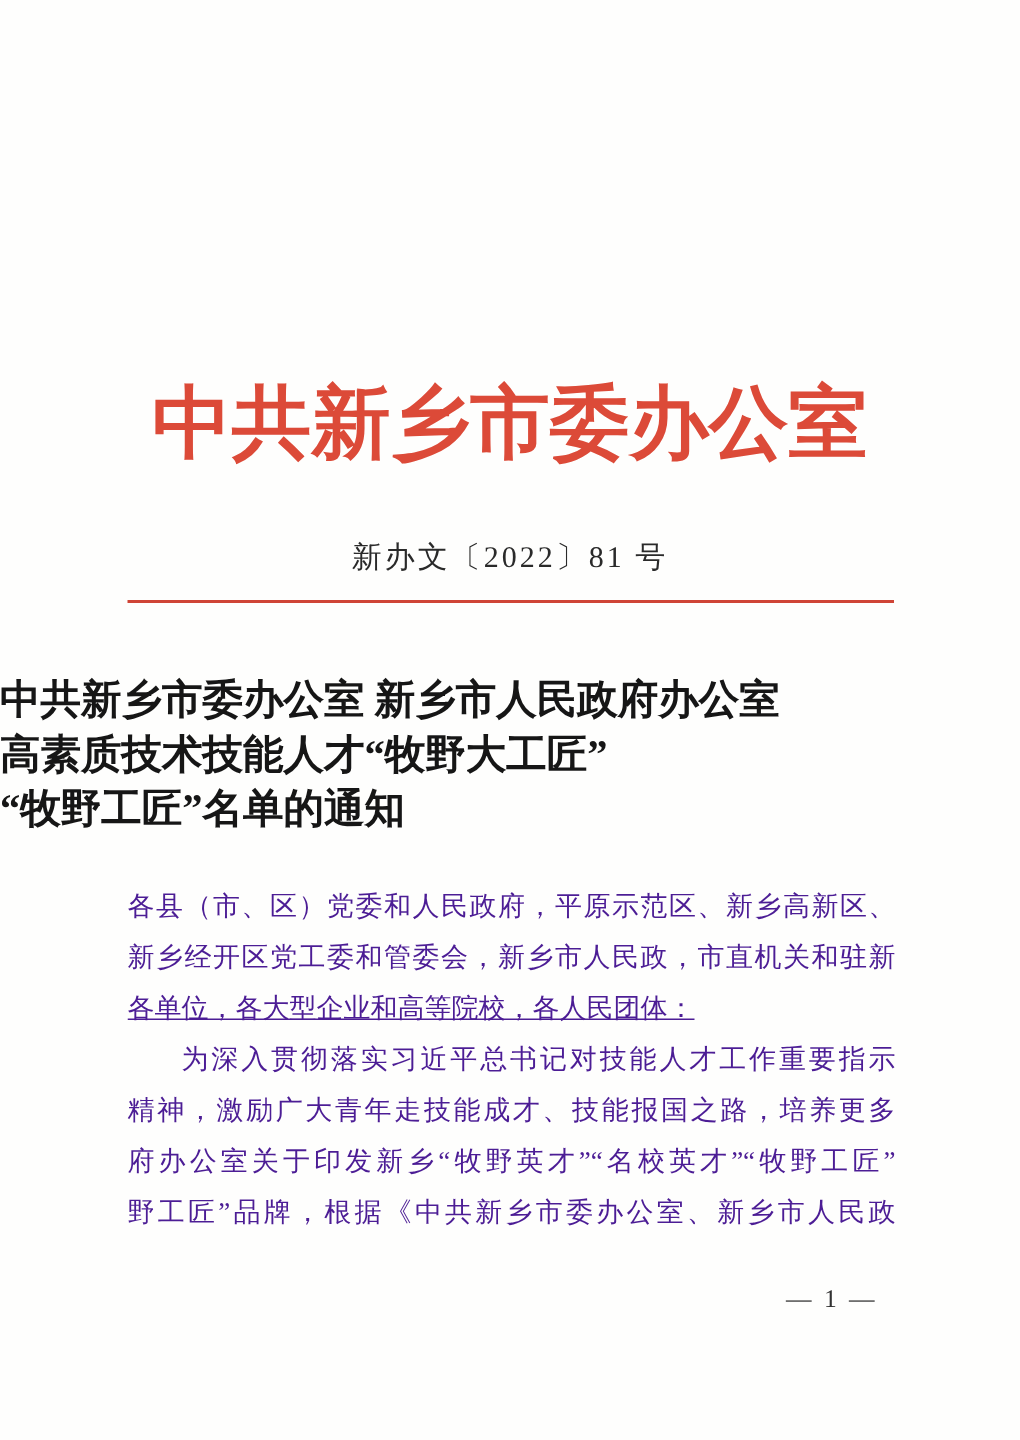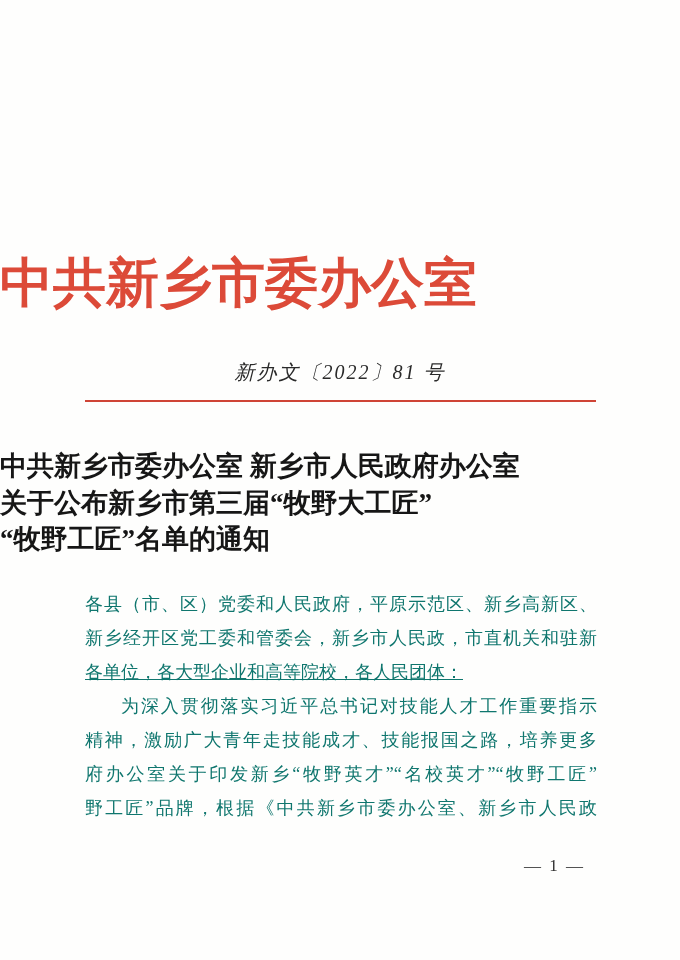--- a/index.html
+++ b/index.html
@@ -12,38 +12,38 @@
     position: relative;
     width: 680px; height: 960px;
     background: #fefefdff;
     overflow: hidden;
     color: #1f1f1f;
   }
   
   .org-title {
     position: absolute;
     top: 244px; left: 0; width: 100%;
+    text-align: center;
     font-size: 53px;
     line-height: 78px;
     font-weight: bold;
     color: #dc4a38;
     letter-spacing: 0px;
     white-space: nowrap;
   }
   
   .doc-number {
     position: absolute;
     top: 358px; left: 0; width: 100%;
     text-align: center;
     font-size: 20px;
     line-height: 28px;
     color: #2a2a2a;
     letter-spacing: 2px;
     white-space: nowrap;
-    font-style: italic;
   }
   
   .red-rule {
     position: absolute;
     top: 400px; left: 85px;
     width: 511px; height: 2px;
     background: #cf4436;
   }
   
   .title-block {
@@ -55,21 +55,21 @@
     color: #161616;
   }
   .title-line { white-space: nowrap; }
   
   .body-block {
     position: absolute;
     top: 587px; left: 85px;
     width: 512px;
     font-size: 18px;
     line-height: 34px;
-    color: #0f766e;
+    color: #4c1d95;
   }
   .body-line {
     text-align: justify;
     text-align-last: justify;
     text-justify: inter-character;
     overflow: hidden;
   }
   .body-line.no-stretch { text-align-last: left; text-decoration: underline; }
   .body-line.indent { text-indent: 2em; }
   
@@ -91,21 +91,21 @@
 <div class="page">
 
   <div class="org-title">中共新乡市委办公室</div>
 
   <div class="doc-number">新办文〔2022〕81 号</div>
 
   <div class="red-rule"></div>
 
   <div class="title-block">
     <div class="title-line">中共新乡市委办公室 新乡市人民政府办公室</div>
-    <div class="title-line">关于公布新乡市第三届“牧野大工匠”</div>
+    <div class="title-line">高素质技术技能人才“牧野大工匠”</div>
     <div class="title-line">“牧野工匠”名单的通知</div>
   </div>
 
   <div class="body-block">
     <div class="body-line">各县（市、区）党委和人民政府，平原示范区、新乡高新区、</div>
     <div class="body-line">新乡经开区党工委和管委会，新乡市人民政，市直机关和驻新</div>
     <div class="body-line no-stretch">各单位，各大型企业和高等院校，各人民团体：</div>
     <div class="body-line indent">为深入贯彻落实习近平总书记对技能人才工作重要指示</div>
     <div class="body-line">精神，激励广大青年走技能成才、技能报国之路，培养更多</div>
     <div class="body-line">府办公室关于印发新乡“牧野英才”“名校英才”“牧野工匠”</div>

